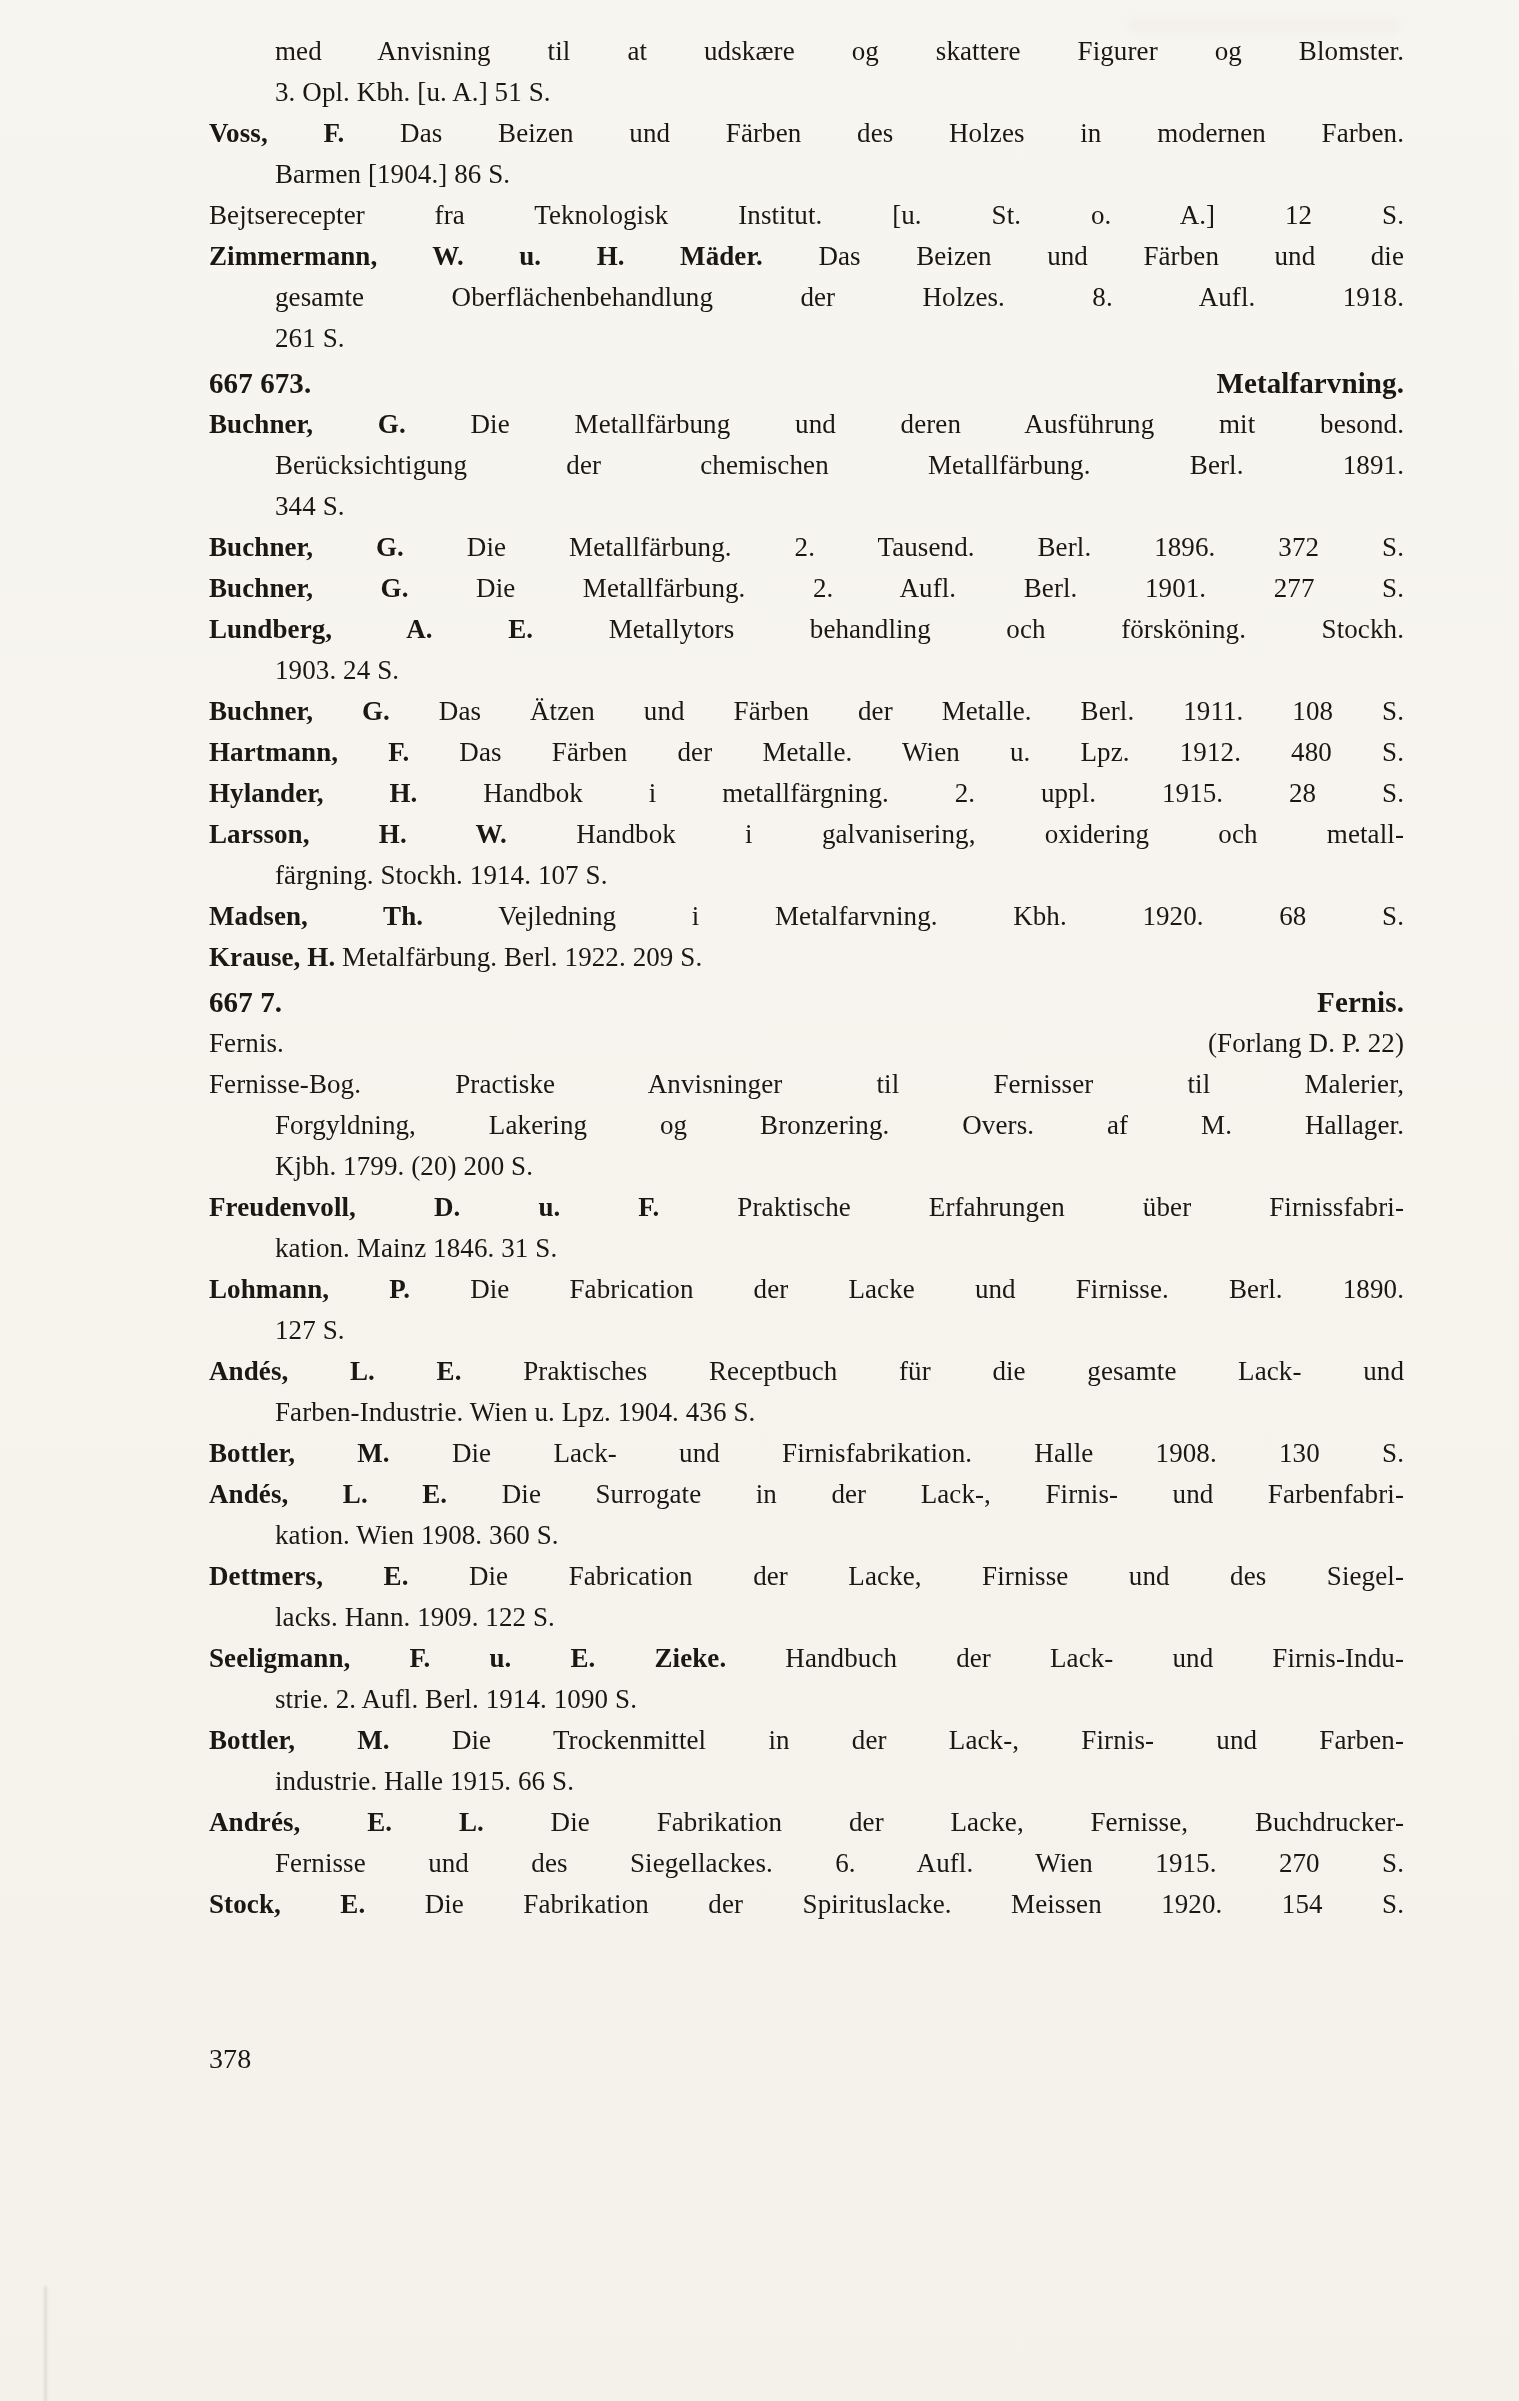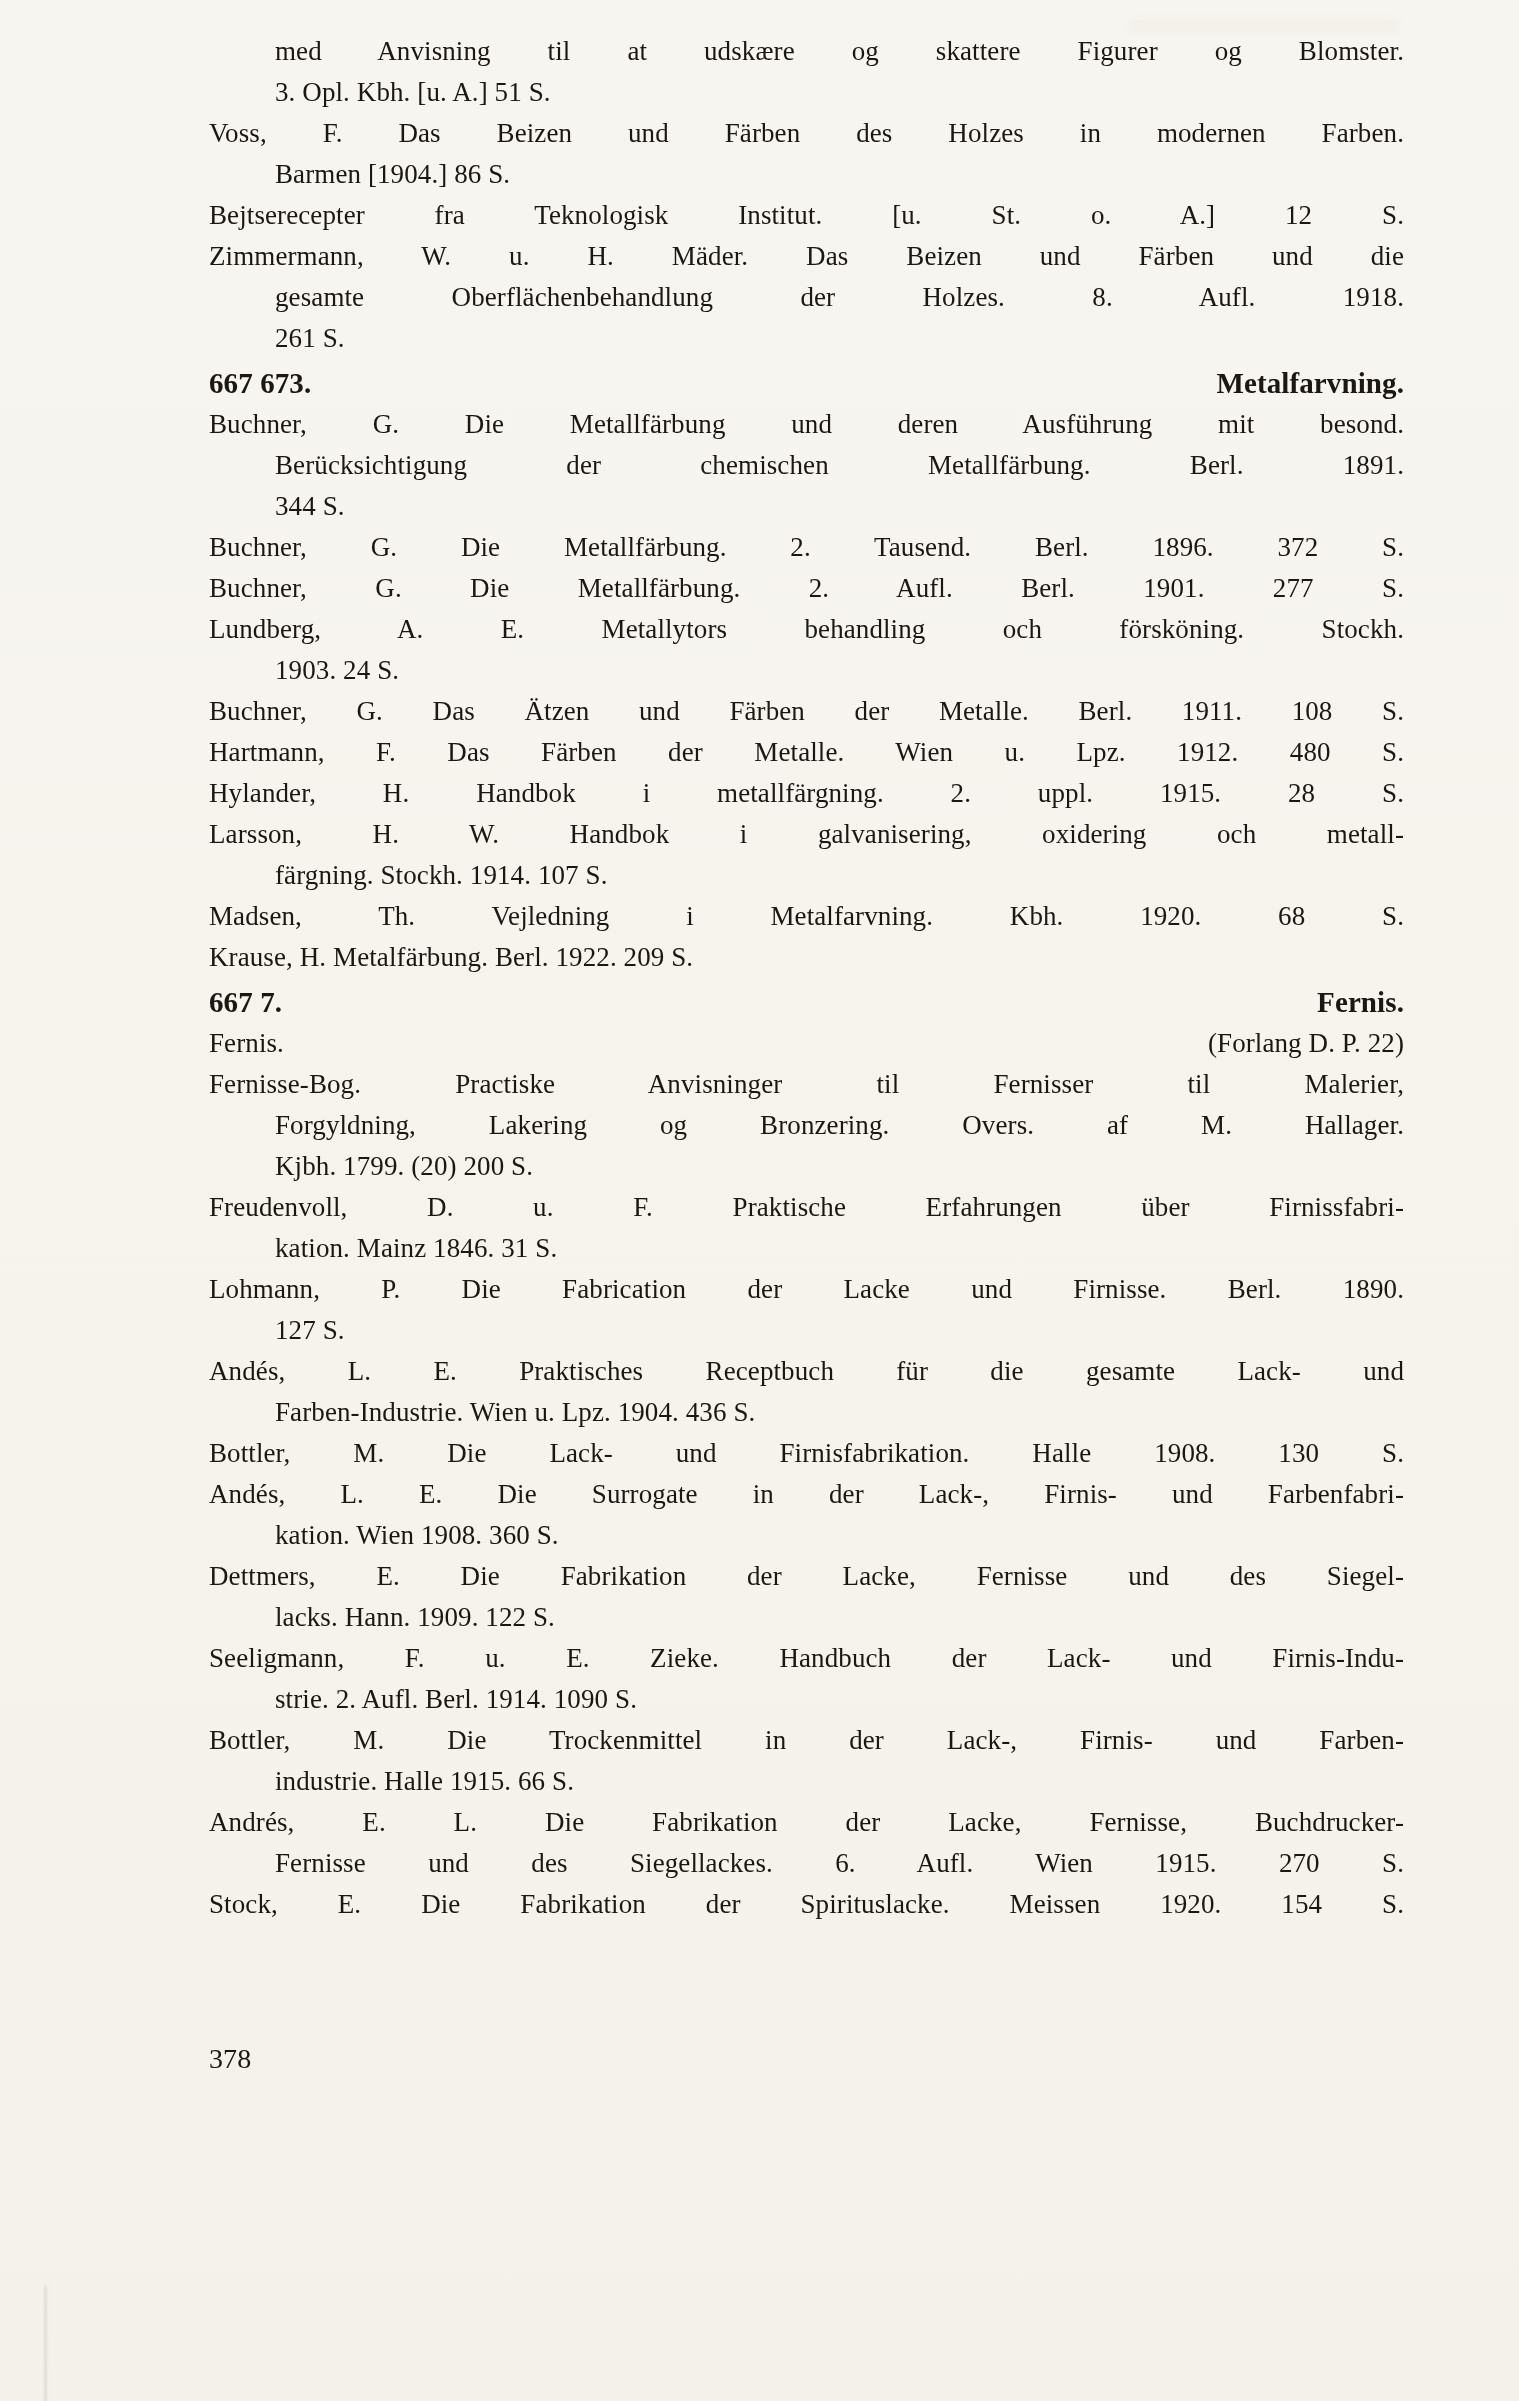--- a/index.html
+++ b/index.html
@@ -22,21 +22,21 @@
     left: 209px;
     top: 31px;
     width: 1195px;
     font-size: 27px;
     line-height: 41px;
     letter-spacing: 0.1px;
   }
   .line { min-height: 41px; }
   .line.just { text-align: justify; text-align-last: justify; }
   .line.indent { padding-left: 66px; }
-  .b { font-weight: normal; }
+  .b { font-weight: bold; }
   .spread { display: flex; justify-content: space-between; align-items: baseline; }
   .section { font-weight: bold; font-size: 29px; margin-top: 3.8px; }
   .page-number {
     margin-top: 113px;
     font-size: 28px;
   }
   .artifact {
     position: absolute;
     background: #c9c5ba;
     opacity: 0.35;
@@ -98,21 +98,21 @@
       <div class="line indent"><span>Kjbh. 1799. (20) 200 S.</span></div>
       <div class="line just"><span class="b">Freudenvoll, D. u. F.</span><span> Praktische Erfahrungen über Firnissfabri-</span></div>
       <div class="line indent"><span>kation. Mainz 1846. 31 S.</span></div>
       <div class="line just"><span class="b">Lohmann, P.</span><span> Die Fabrication der Lacke und Firnisse. Berl. 1890.</span></div>
       <div class="line indent"><span>127 S.</span></div>
       <div class="line just"><span class="b">Andés, L. E.</span><span> Praktisches Receptbuch für die gesamte Lack- und</span></div>
       <div class="line indent"><span>Farben-Industrie. Wien u. Lpz. 1904. 436 S.</span></div>
       <div class="line just"><span class="b">Bottler, M.</span><span> Die Lack- und Firnisfabrikation. Halle 1908. 130 S.</span></div>
       <div class="line just"><span class="b">Andés, L. E.</span><span> Die Surrogate in der Lack-, Firnis- und Farbenfabri-</span></div>
       <div class="line indent"><span>kation. Wien 1908. 360 S.</span></div>
-      <div class="line just"><span class="b">Dettmers, E.</span><span> Die Fabrikation der Lacke, Fernisse und des Siegel-</span></div>
+      <div class="line just"><span class="b">Dettmers, E.</span><span> Die Fabrication der Lacke, Firnisse und des Siegel-</span></div>
       <div class="line indent"><span>lacks. Hann. 1909. 122 S.</span></div>
       <div class="line just"><span class="b">Seeligmann, F. u. E. Zieke.</span><span> Handbuch der Lack- und Firnis-Indu-</span></div>
       <div class="line indent"><span>strie. 2. Aufl. Berl. 1914. 1090 S.</span></div>
       <div class="line just"><span class="b">Bottler, M.</span><span> Die Trockenmittel in der Lack-, Firnis- und Farben-</span></div>
       <div class="line indent"><span>industrie. Halle 1915. 66 S.</span></div>
       <div class="line just"><span class="b">Andrés, E. L.</span><span> Die Fabrikation der Lacke, Fernisse, Buchdrucker-</span></div>
       <div class="line indent just"><span>Fernisse und des Siegellackes. 6. Aufl. Wien 1915. 270 S.</span></div>
       <div class="line just"><span class="b">Stock, E.</span><span> Die Fabrikation der Spirituslacke. Meissen 1920. 154 S.</span></div>
       <div class="page-number">378</div>
   </div>

